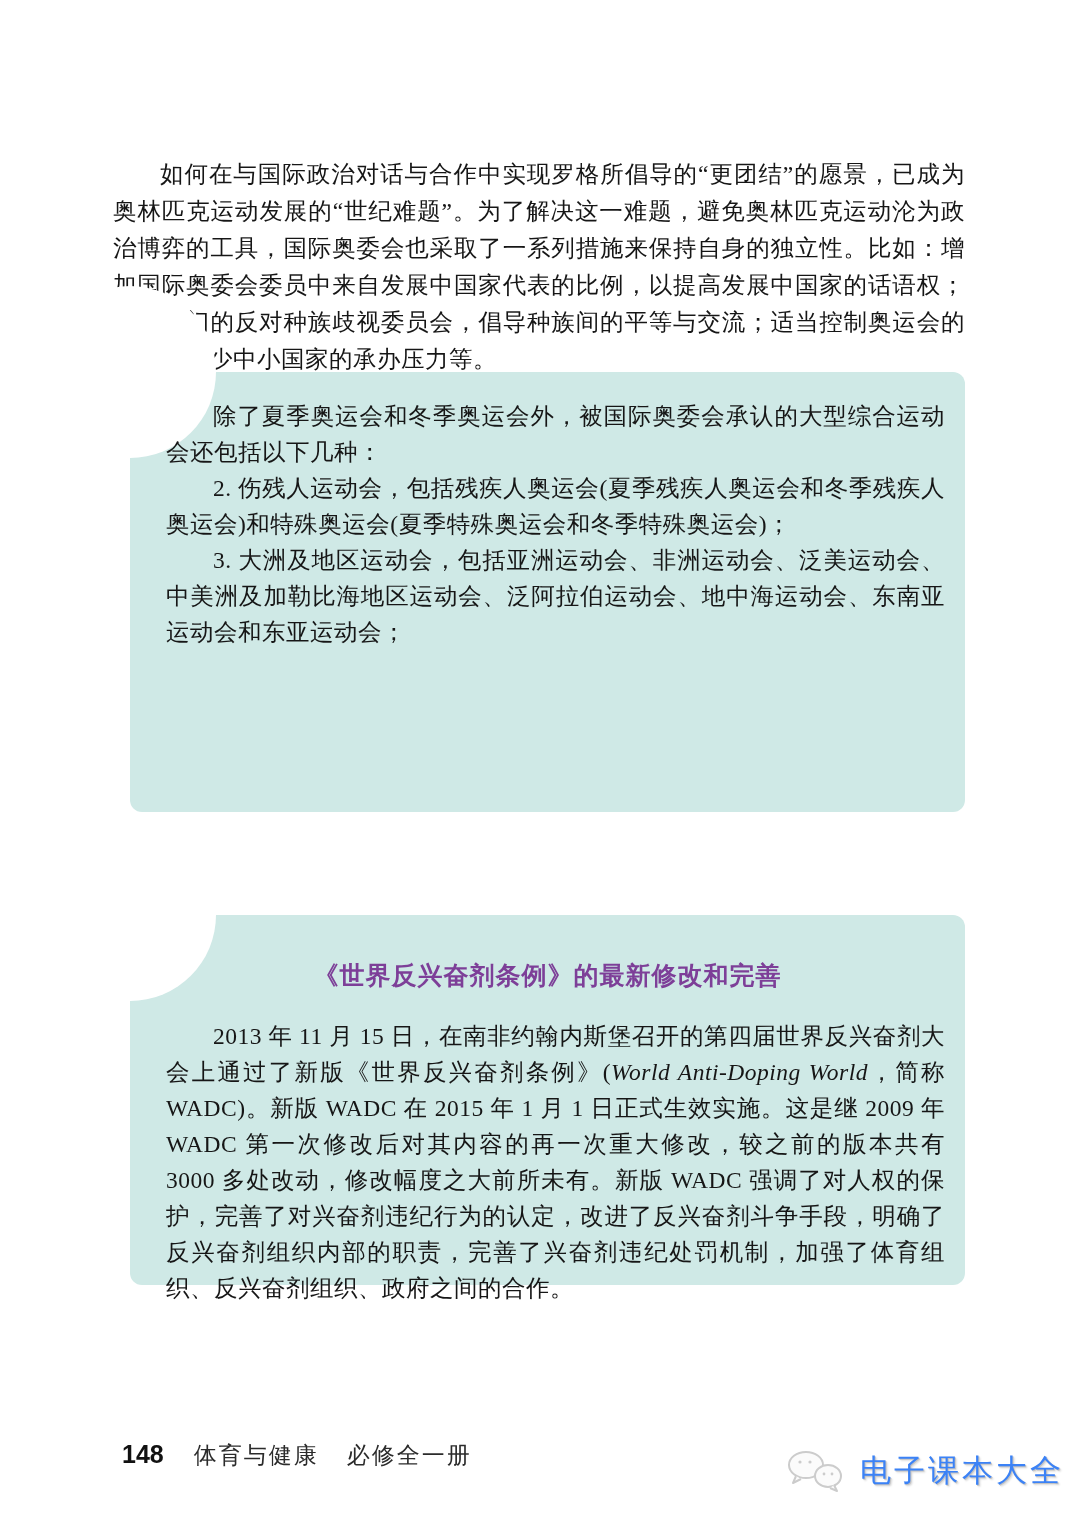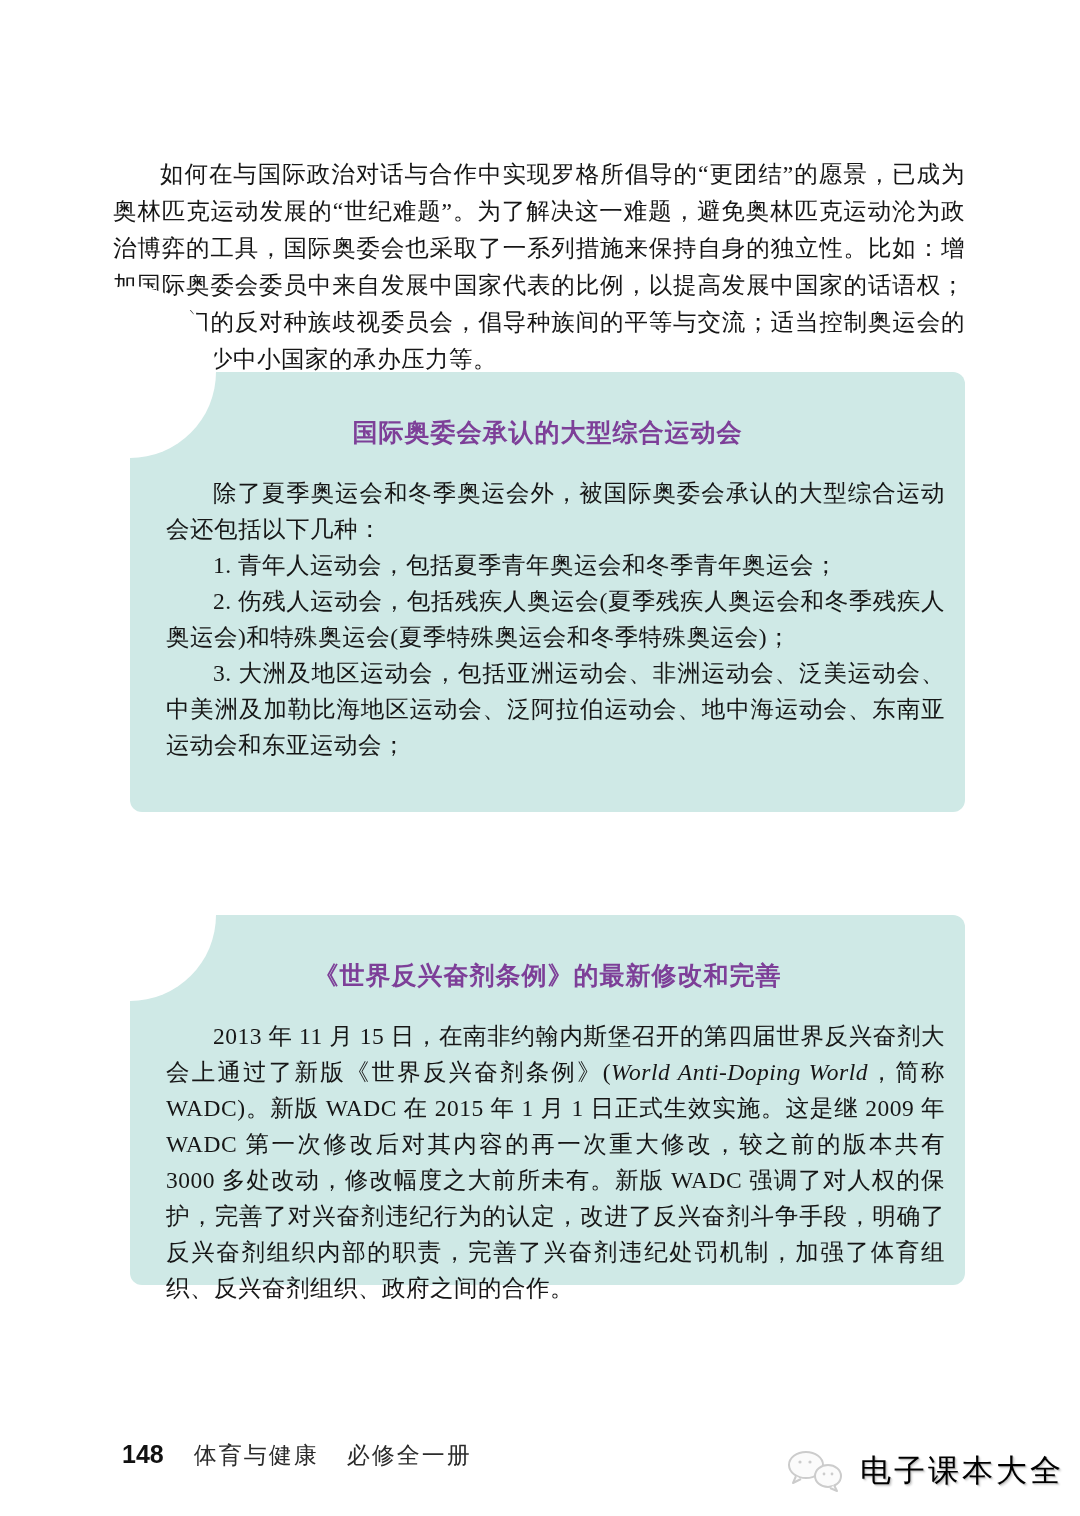--- a/index.html
+++ b/index.html
@@ -71,21 +71,21 @@
   }
   .book-title{margin-left:30px;color:#2b2b2b;letter-spacing:2px;margin-top:28px;}
   .book-volume{margin-left:28px;color:#2b2b2b;letter-spacing:2px;margin-top:36px;}
   
   .watermark{
     position:absolute;right:16px;top:1448px;
     display:flex;align-items:center;
   }
   .watermark-text{
     font-size:31px;letter-spacing:3px;
-    color:#000000;
+    color:#3b82f6;
     text-shadow:1px 1px 0 #c3c3c3, 2px 2px 2px #d9d9d9;
     font-family:"Liberation Sans","DejaVu Sans",sans-serif;
     margin-left:14px;
   }
 </style>
 </head>
 <body>
 
 <div class="page">
 
@@ -110,24 +110,22 @@
       <path d="M50 57 h5 l-2 11 z" fill="#8fd2d6"></path>
       <circle cx="84" cy="50" r="6"></circle>
       <circle cx="84" cy="50" r="2.2" fill="#8fd2d6"></circle>
       <path d="M74 62 q8 -4 9 -9"></path>
     </svg>
     <div class="mascot-label">你知道吗?</div>
   </div>
 
   <div class="callout" id="know-box">
     <div class="bite"></div>
-    <h3 class="box-title">国际奥委会承认的大型综合运动会</h3>
     <div class="box-body">
       <p>除了夏季奥运会和冬季奥运会外，被国际奥委会承认的大型综合运动会还包括以下几种：</p>
-      <p>1. 青年人运动会，包括夏季青年奥运会和冬季青年奥运会；</p>
       <p>2. 伤残人运动会，包括残疾人奥运会(夏季残疾人奥运会和冬季残疾人奥运会)和特殊奥运会(夏季特殊奥运会和冬季特殊奥运会)；</p>
       <p>3. 大洲及地区运动会，包括亚洲运动会、非洲运动会、泛美运动会、中美洲及加勒比海地区运动会、泛阿拉伯运动会、地中海运动会、东南亚运动会和东亚运动会；</p>
     </div>
   </div>
 
   <div class="mascot" id="mascot-extend">
     <svg width="104" height="78" viewBox="0 0 104 78" fill="none" stroke="#2fb3ba" stroke-width="2" stroke-linecap="round" stroke-linejoin="round">
       <path d="M14 20 l3 6 6 3 -6 3 -3 6 -3 -6 -6 -3 6 -3 z" fill="#ffffff"></path>
       <path d="M32 18 q-2 -10 8 -10 q2 -8 12 -5 q8 -5 13 3 q9 0 7 10" fill="#eef9f9"></path>
       <ellipse cx="54" cy="30" rx="23" ry="21" fill="#ffffff"></ellipse>

